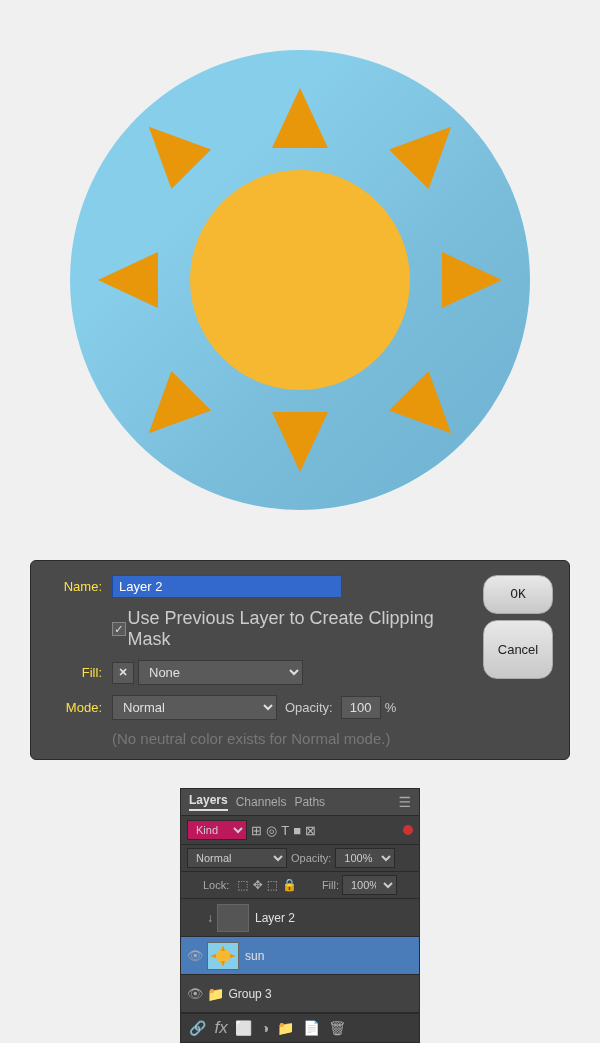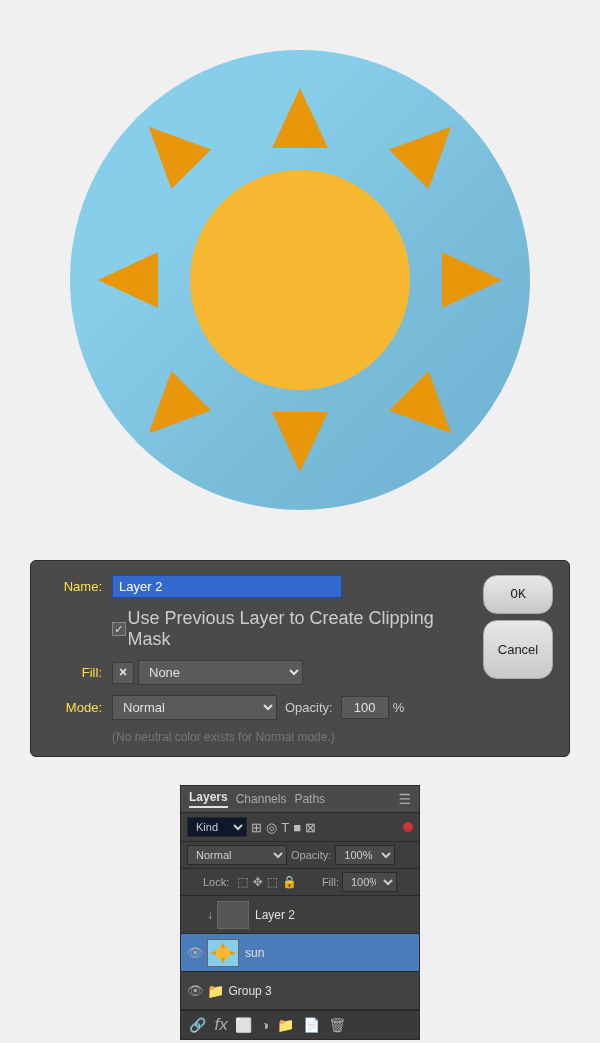--- a/index.html
+++ b/index.html
@@ -208,35 +208,35 @@
     .opacity-label {
       color: #cccccc;
       font-size: 13px;
       margin: 0 8px;
     }
 
     .opacity-input {
       background: #5a5a5a;
       color: #e0e0e0;
       border: 1px solid #3a3a3a;
-      width: 48px;
+      width: 40px;
       padding: 3px 4px;
       font-size: 13px;
       text-align: center;
     }
 
     .pct-label {
       color: #cccccc;
       font-size: 13px;
       margin-left: 4px;
     }
 
     .neutral-text {
       color: #777;
-      font-size: 12px;
+      font-size: 15px;
       margin-left: 65px;
       margin-top: 2px;
     }
 
     
     .layers-panel {
       width: 240px;
       margin: 14px auto 0 auto;
       background: #3a3a3a;
       border: 1px solid #2a2a2a;
@@ -274,21 +274,21 @@
     .layers-kind-row {
       display: flex;
       align-items: center;
       padding: 4px 6px;
       background: #3e3e3e;
       border-bottom: 1px solid #2a2a2a;
       gap: 4px;
     }
 
     .kind-select {
-      background: #0f172a;
+      background: #be185d;
       color: #ccc;
       border: 1px solid #2a2a2a;
       font-size: 11px;
       padding: 2px 4px;
       width: 60px;
     }
 
     .kind-icon {
       color: #bbb;
       font-size: 13px;

